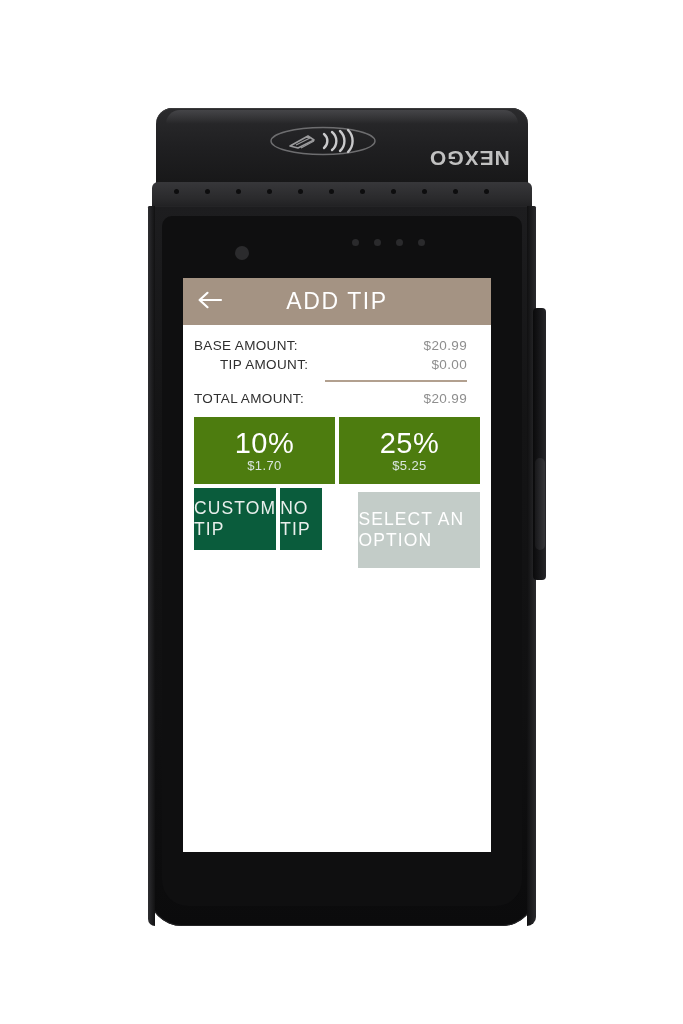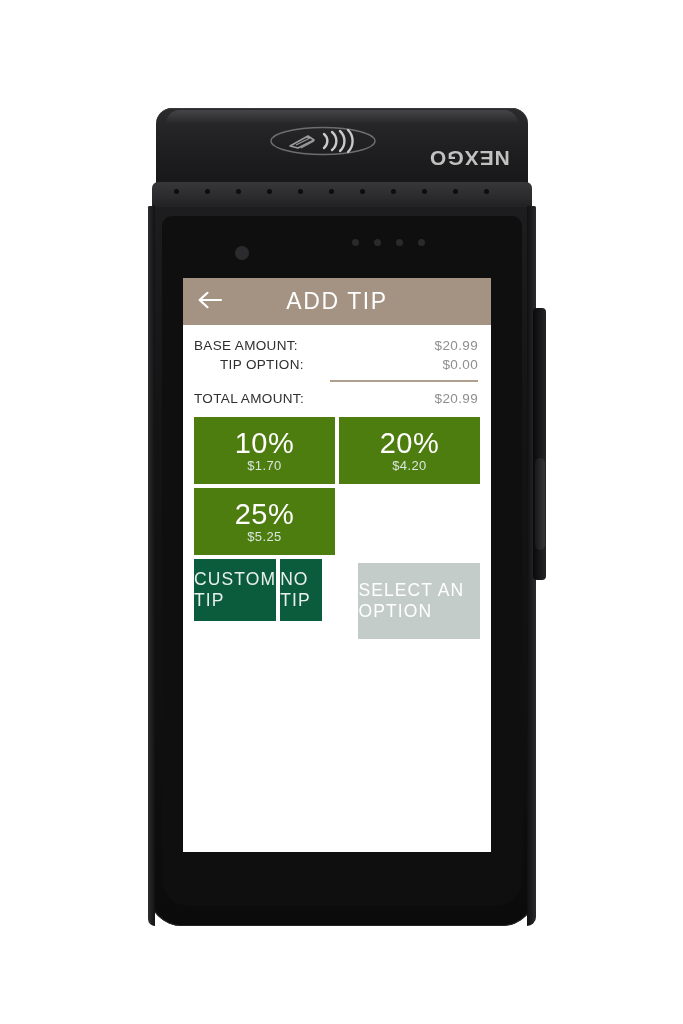--- a/index.html
+++ b/index.html
@@ -218,21 +218,21 @@
     left: 0; right: 0;
     text-align: center;
     color: #ffffff;
     font-size: 23px;
     letter-spacing: 1.6px;
     pointer-events: none;
   }
 
   #amounts-panel {
     background: #ffffff;
-    padding: 11px 13px 9px 11px;
+    padding: 11px 24px 9px 11px;
     flex: none;
     text-align: center;
   }
   .amount-row {
     display: flex;
     justify-content: space-between;
     align-items: baseline;
     font-size: 13.5px;
     letter-spacing: .35px;
     line-height: 19px;
@@ -372,38 +372,34 @@
           </div>
           <div id="app-title">ADD TIP</div>
         </div>
 
         <div id="amounts-panel">
           <div class="amount-row">
             <span class="amount-label">BASE AMOUNT:</span>
             <span class="amount-value">$20.99</span>
           </div>
           <div class="amount-row" id="tip-row">
-            <span class="amount-label">TIP OPTION:</span>
+            <span class="amount-label">TIP AMOUNT:</span>
             <span class="amount-value">$0.00</span>
           </div>
           <div id="amount-divider"></div>
           <div class="amount-row" id="total-row">
             <span class="amount-label">TOTAL AMOUNT:</span>
             <span class="amount-value">$20.99</span>
           </div>
         </div>
 
         <div id="tip-grid">
           <div class="tip-button">
             <div class="tip-pct">10%</div>
             <div class="tip-amt">$1.70</div>
-          </div>
-          <div class="tip-button">
-            <div class="tip-pct">20%</div>
-            <div class="tip-amt">$4.20</div>
           </div>
           <div class="tip-button">
             <div class="tip-pct">25%</div>
             <div class="tip-amt">$5.25</div>
           </div>
         </div>
 
         <div id="action-stack">
           <div class="wide-button">CUSTOM TIP</div>
           <div class="wide-button">NO TIP</div>

